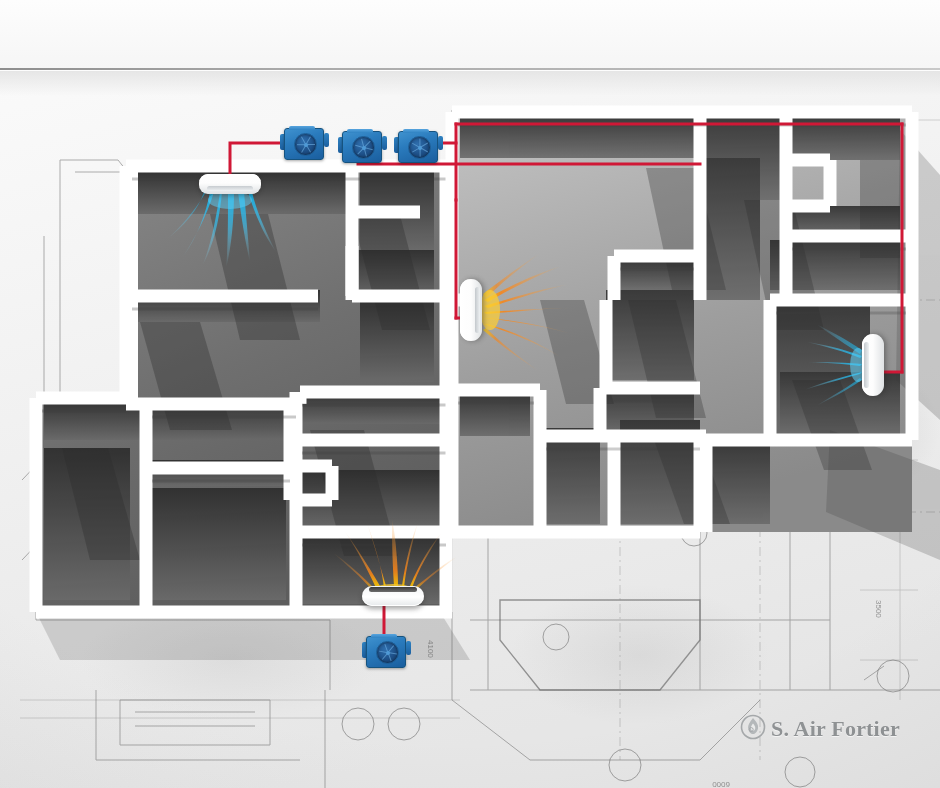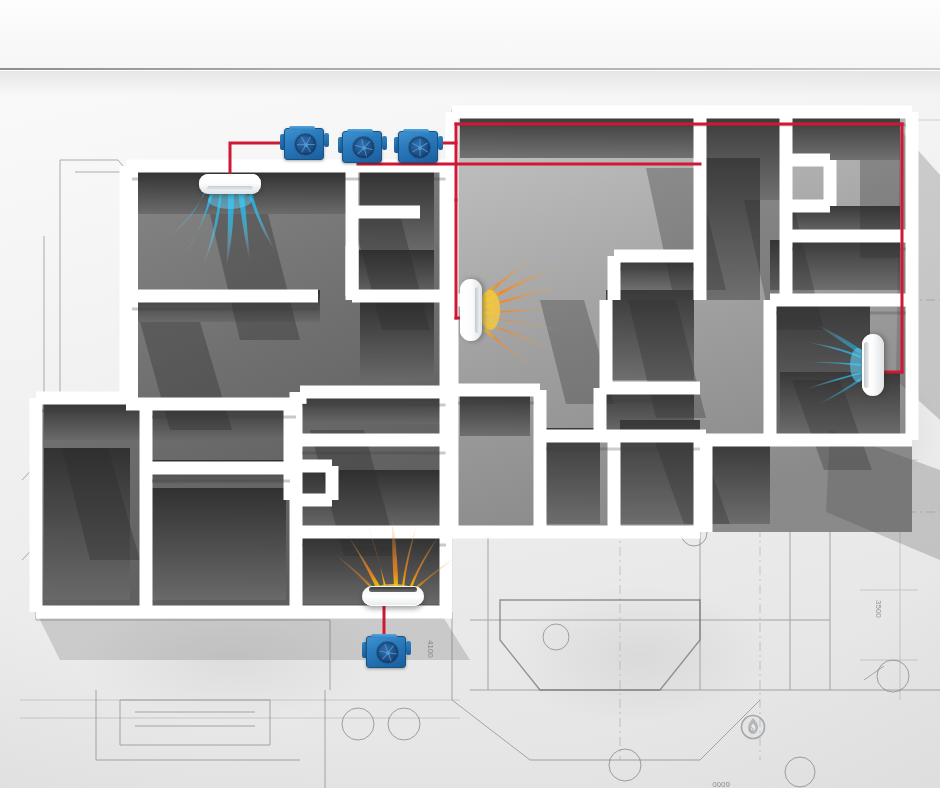--- a/index.html
+++ b/index.html
@@ -656,16 +656,17 @@
 
   <div class="wm" style="left:740px;top:714px;">
     <span style="display:inline-block;">
       <svg width="26" height="26" viewBox="0 0 26 26">
         <circle cx="13" cy="13" r="11.5" fill="none" stroke="#8d9194" stroke-width="1.6"></circle>
         <path d="M13 4 C16.5 8 18.5 10.5 18 14.2 C17.5 18 14.8 20 13 20 C11 20 8.5 18 8.2 14.2 C7.9 10.6 10 8.2 13 4 Z" fill="#9aa0a3" opacity=".9"></path>
         <path d="M13 9.5 C14.6 11.4 15.4 12.6 15.2 14.3 C15 16 13.9 17 13 17 C12 17 11 16 10.9 14.3 C10.8 12.6 11.6 11.4 13 9.5 Z" fill="#ffffff" opacity=".8"></path>
         <circle cx="11.2" cy="15.6" r="2" fill="none" stroke="#8d9194" stroke-width="1"></circle>
       </svg>
     </span>
+    <span class="wm-txt">S. Air Fortier</span>
   </div>
 
   <div class="vig"></div>
 </div>
 
 </body></html>

